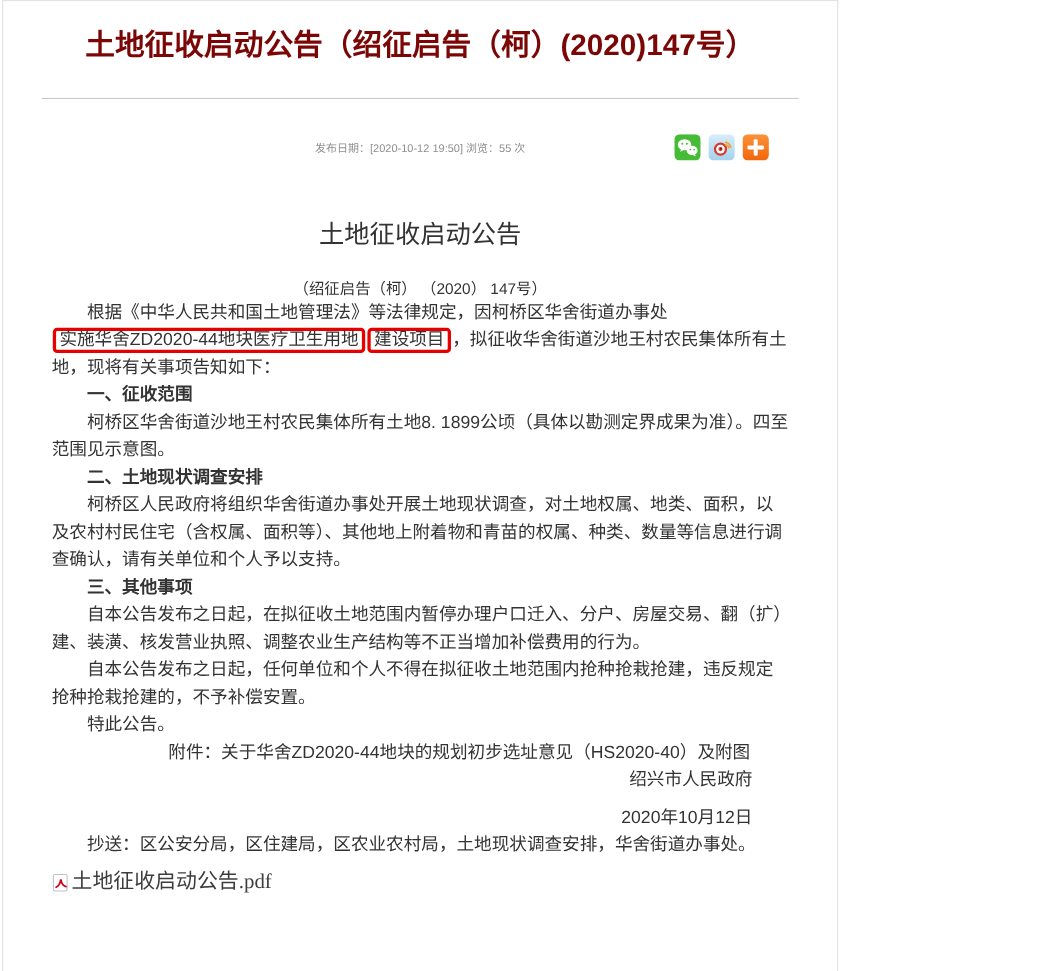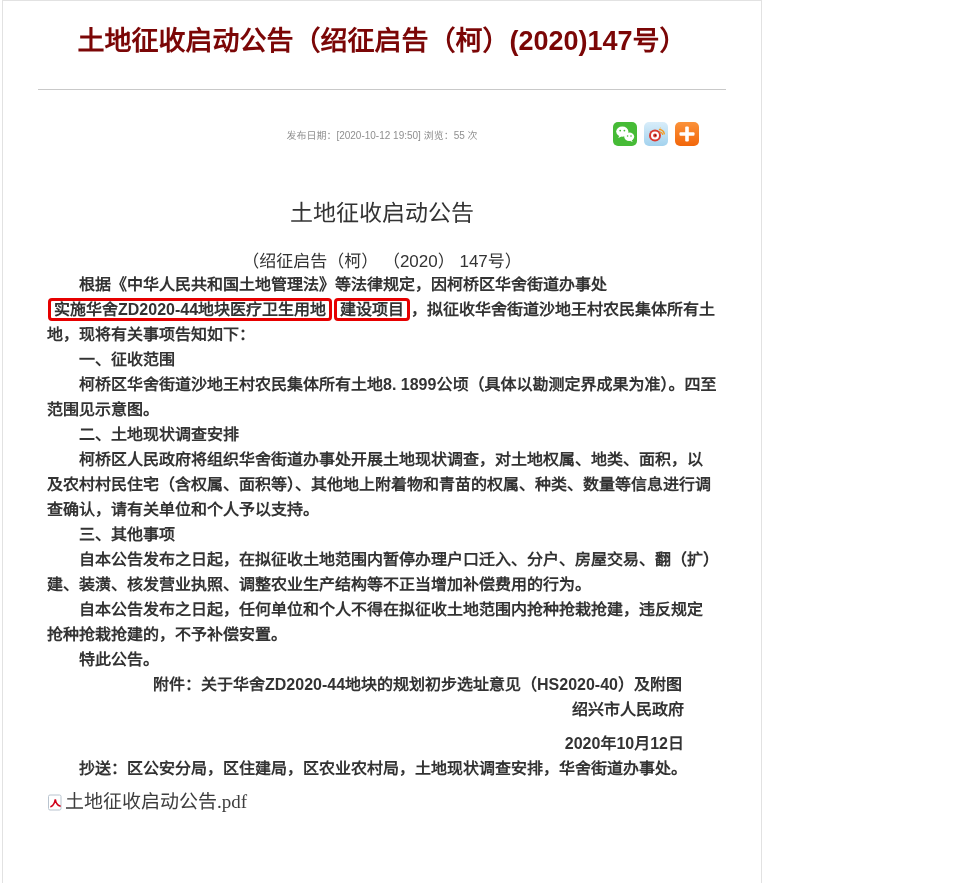--- a/index.html
+++ b/index.html
@@ -34,23 +34,23 @@
   .share-btn{display:block;width:24px;height:24px;cursor:pointer;}
   .share-btn svg{display:block;}
   
   .doc{padding:0 44px;font-size:16px;color:#333;}
   .doc-title{
     margin:53px 0 0 0;text-align:center;
     font-size:23px;line-height:28px;font-weight:400;color:#333;font-family:Liberation Mono, monospace;
   }
   .doc-subtitle{
     margin:23px 0 0 0;text-align:center;
-    font-size:17px;line-height:20px;color:#333;
+    font-size:14px;line-height:20px;color:#333;
   }
-  .doc p{margin:0;line-height:25px;font-weight:bold;}
+  .doc p{margin:0;line-height:25px;}
   .indent{text-indent:2em;}
   .intro{margin-top:22px;}
   .sec-heading{font-weight:700;}
   .redbox{
     border:3px solid #e60000;border-radius:4px;
     padding:0 3px;margin:0 1px;
     white-space:nowrap;
   }
   .attachment{margin-top:14px;text-indent:106px;}
   .signature{text-align:right;padding-right:33px;}

